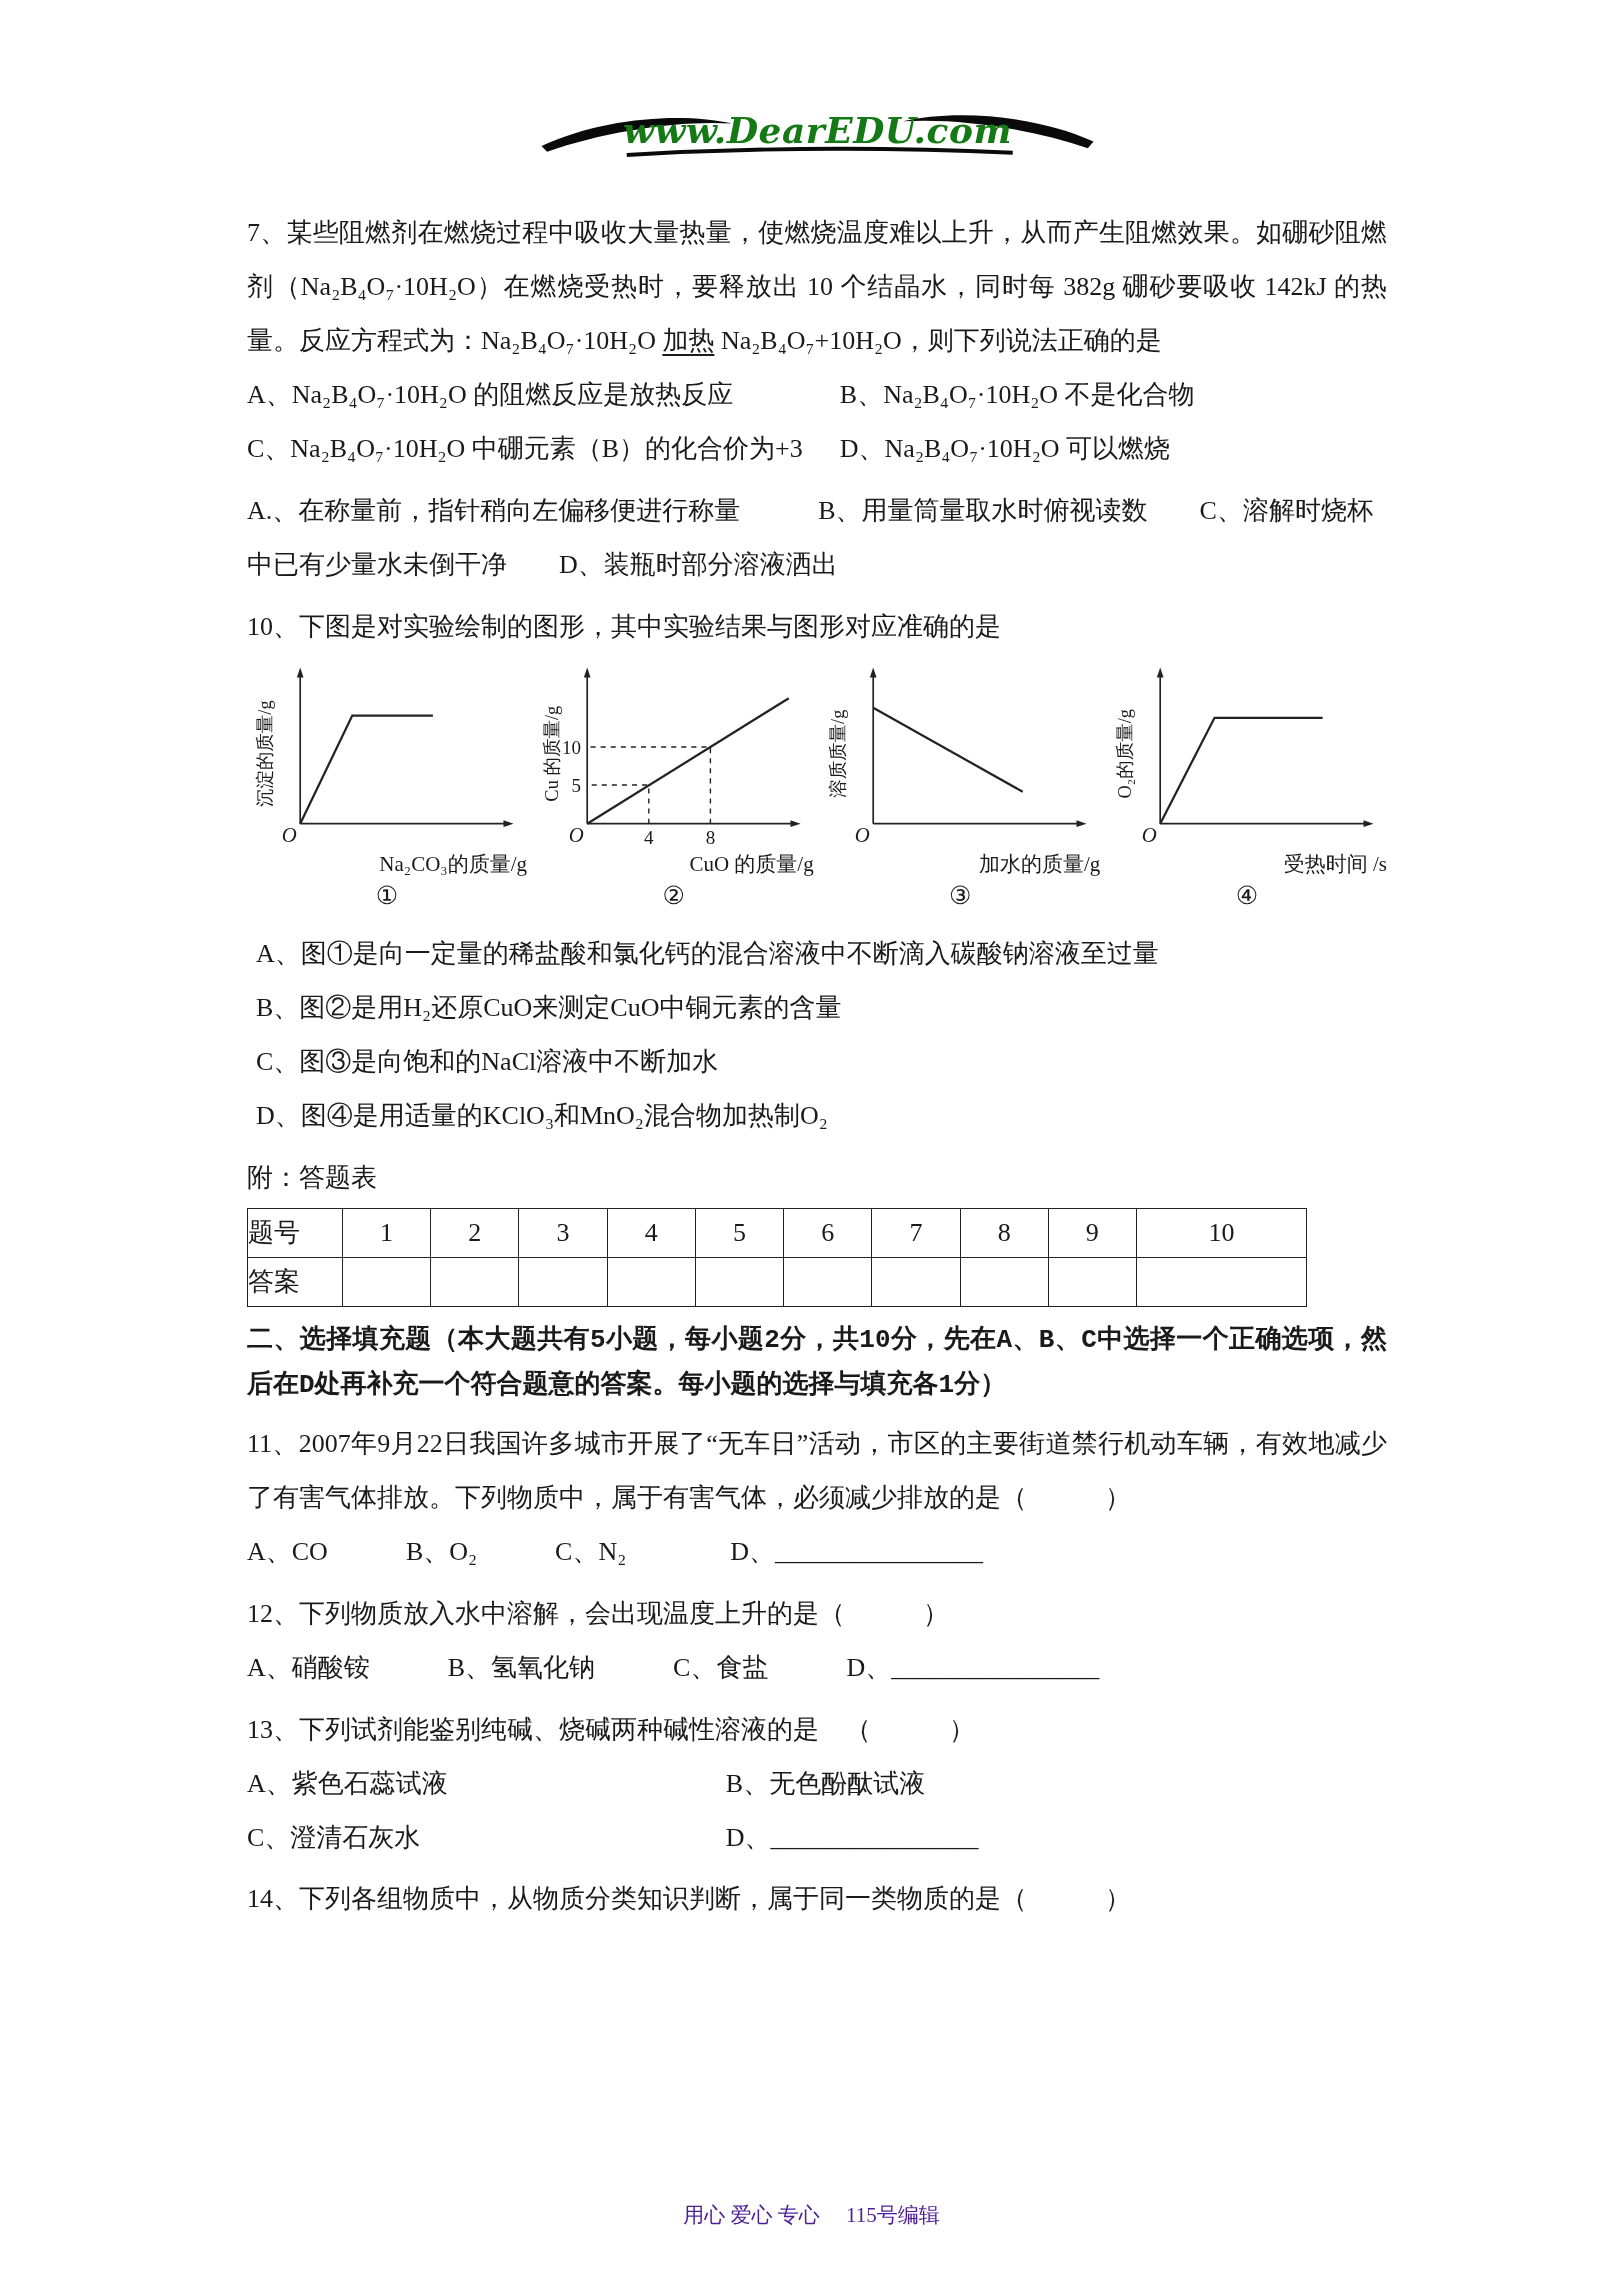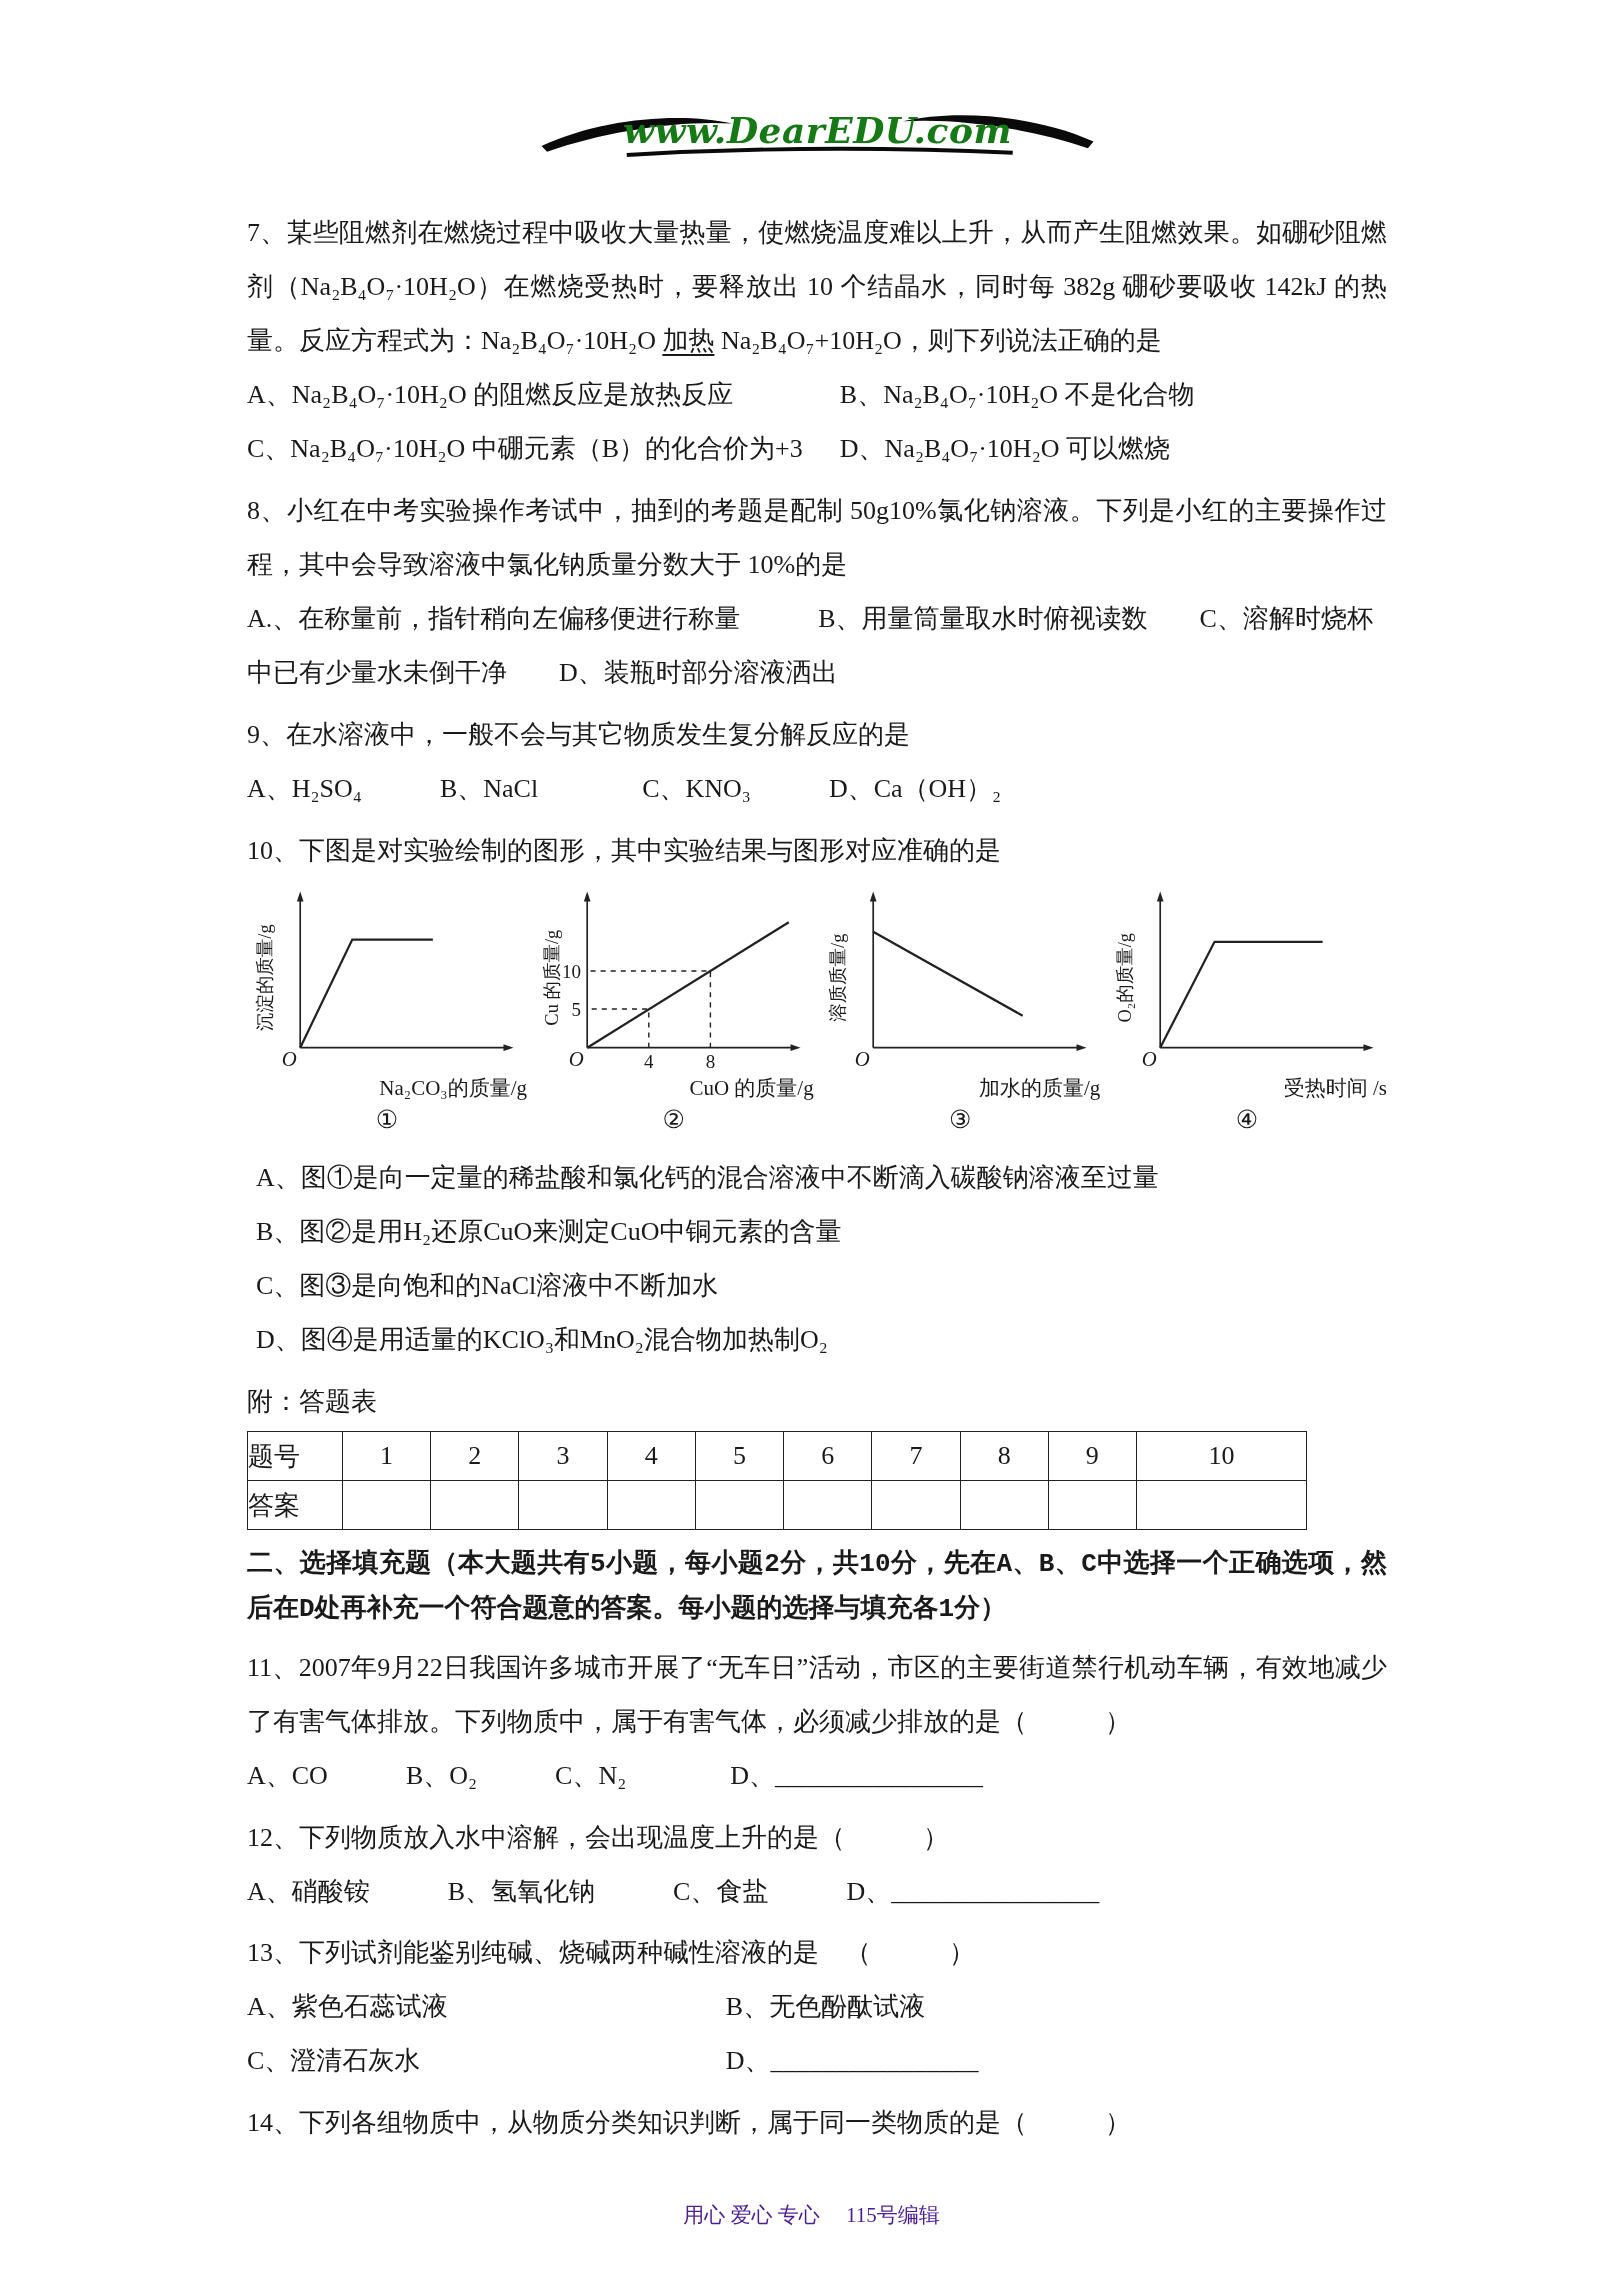--- a/index.html
+++ b/index.html
@@ -100,28 +100,23 @@
       <span class="c1">A、Na₂B₄O₇·10H₂O 的阻燃反应是放热反应</span>
       <span>B、Na₂B₄O₇·10H₂O  不是化合物</span>
     </div>
     <div class="opt-row">
       <span class="c1">C、Na₂B₄O₇·10H₂O  中硼元素（B）的化合价为+3</span>
       <span>D、Na₂B₄O₇·10H₂O 可以燃烧</span>
     </div>
   </section>
 
   <section class="q">
-    <p class="body-text">8、小红在中考实验操作考试中，抽到的考题是配制 50g10%氯化钠溶液。下列是小红的主要操作过程，其中会导致溶液中氯化钠质量分数大于 10%的是</p>
     <p class="opt-line">A.、在称量前，指针稍向左偏移便进行称量　　　B、用量筒量取水时俯视读数　　C、溶解时烧杯中已有少量水未倒干净　　D、装瓶时部分溶液洒出</p>
   </section>
 
-  <section class="q">
-    <p class="body-text">9、在水溶液中，一般不会与其它物质发生复分解反应的是</p>
-    <p class="opt-line">A、H₂SO₄　　　B、NaCl　　　　C、KNO₃　　　D、Ca（OH）₂</p>
-  </section>
 
   <section class="q">
     <p class="body-text">10、下图是对实验绘制的图形，其中实验结果与图形对应准确的是</p>
 
     <div class="graphs-row">
 
       <figure class="graph">
         <svg width="280" height="185" viewBox="0 0 500 330" style="font-size:46px">
           <line class="axis" x1="95" y1="285" x2="95" y2="20"></line>
           <polygon class="arrow" points="89,24 95,6 101,24"></polygon>

